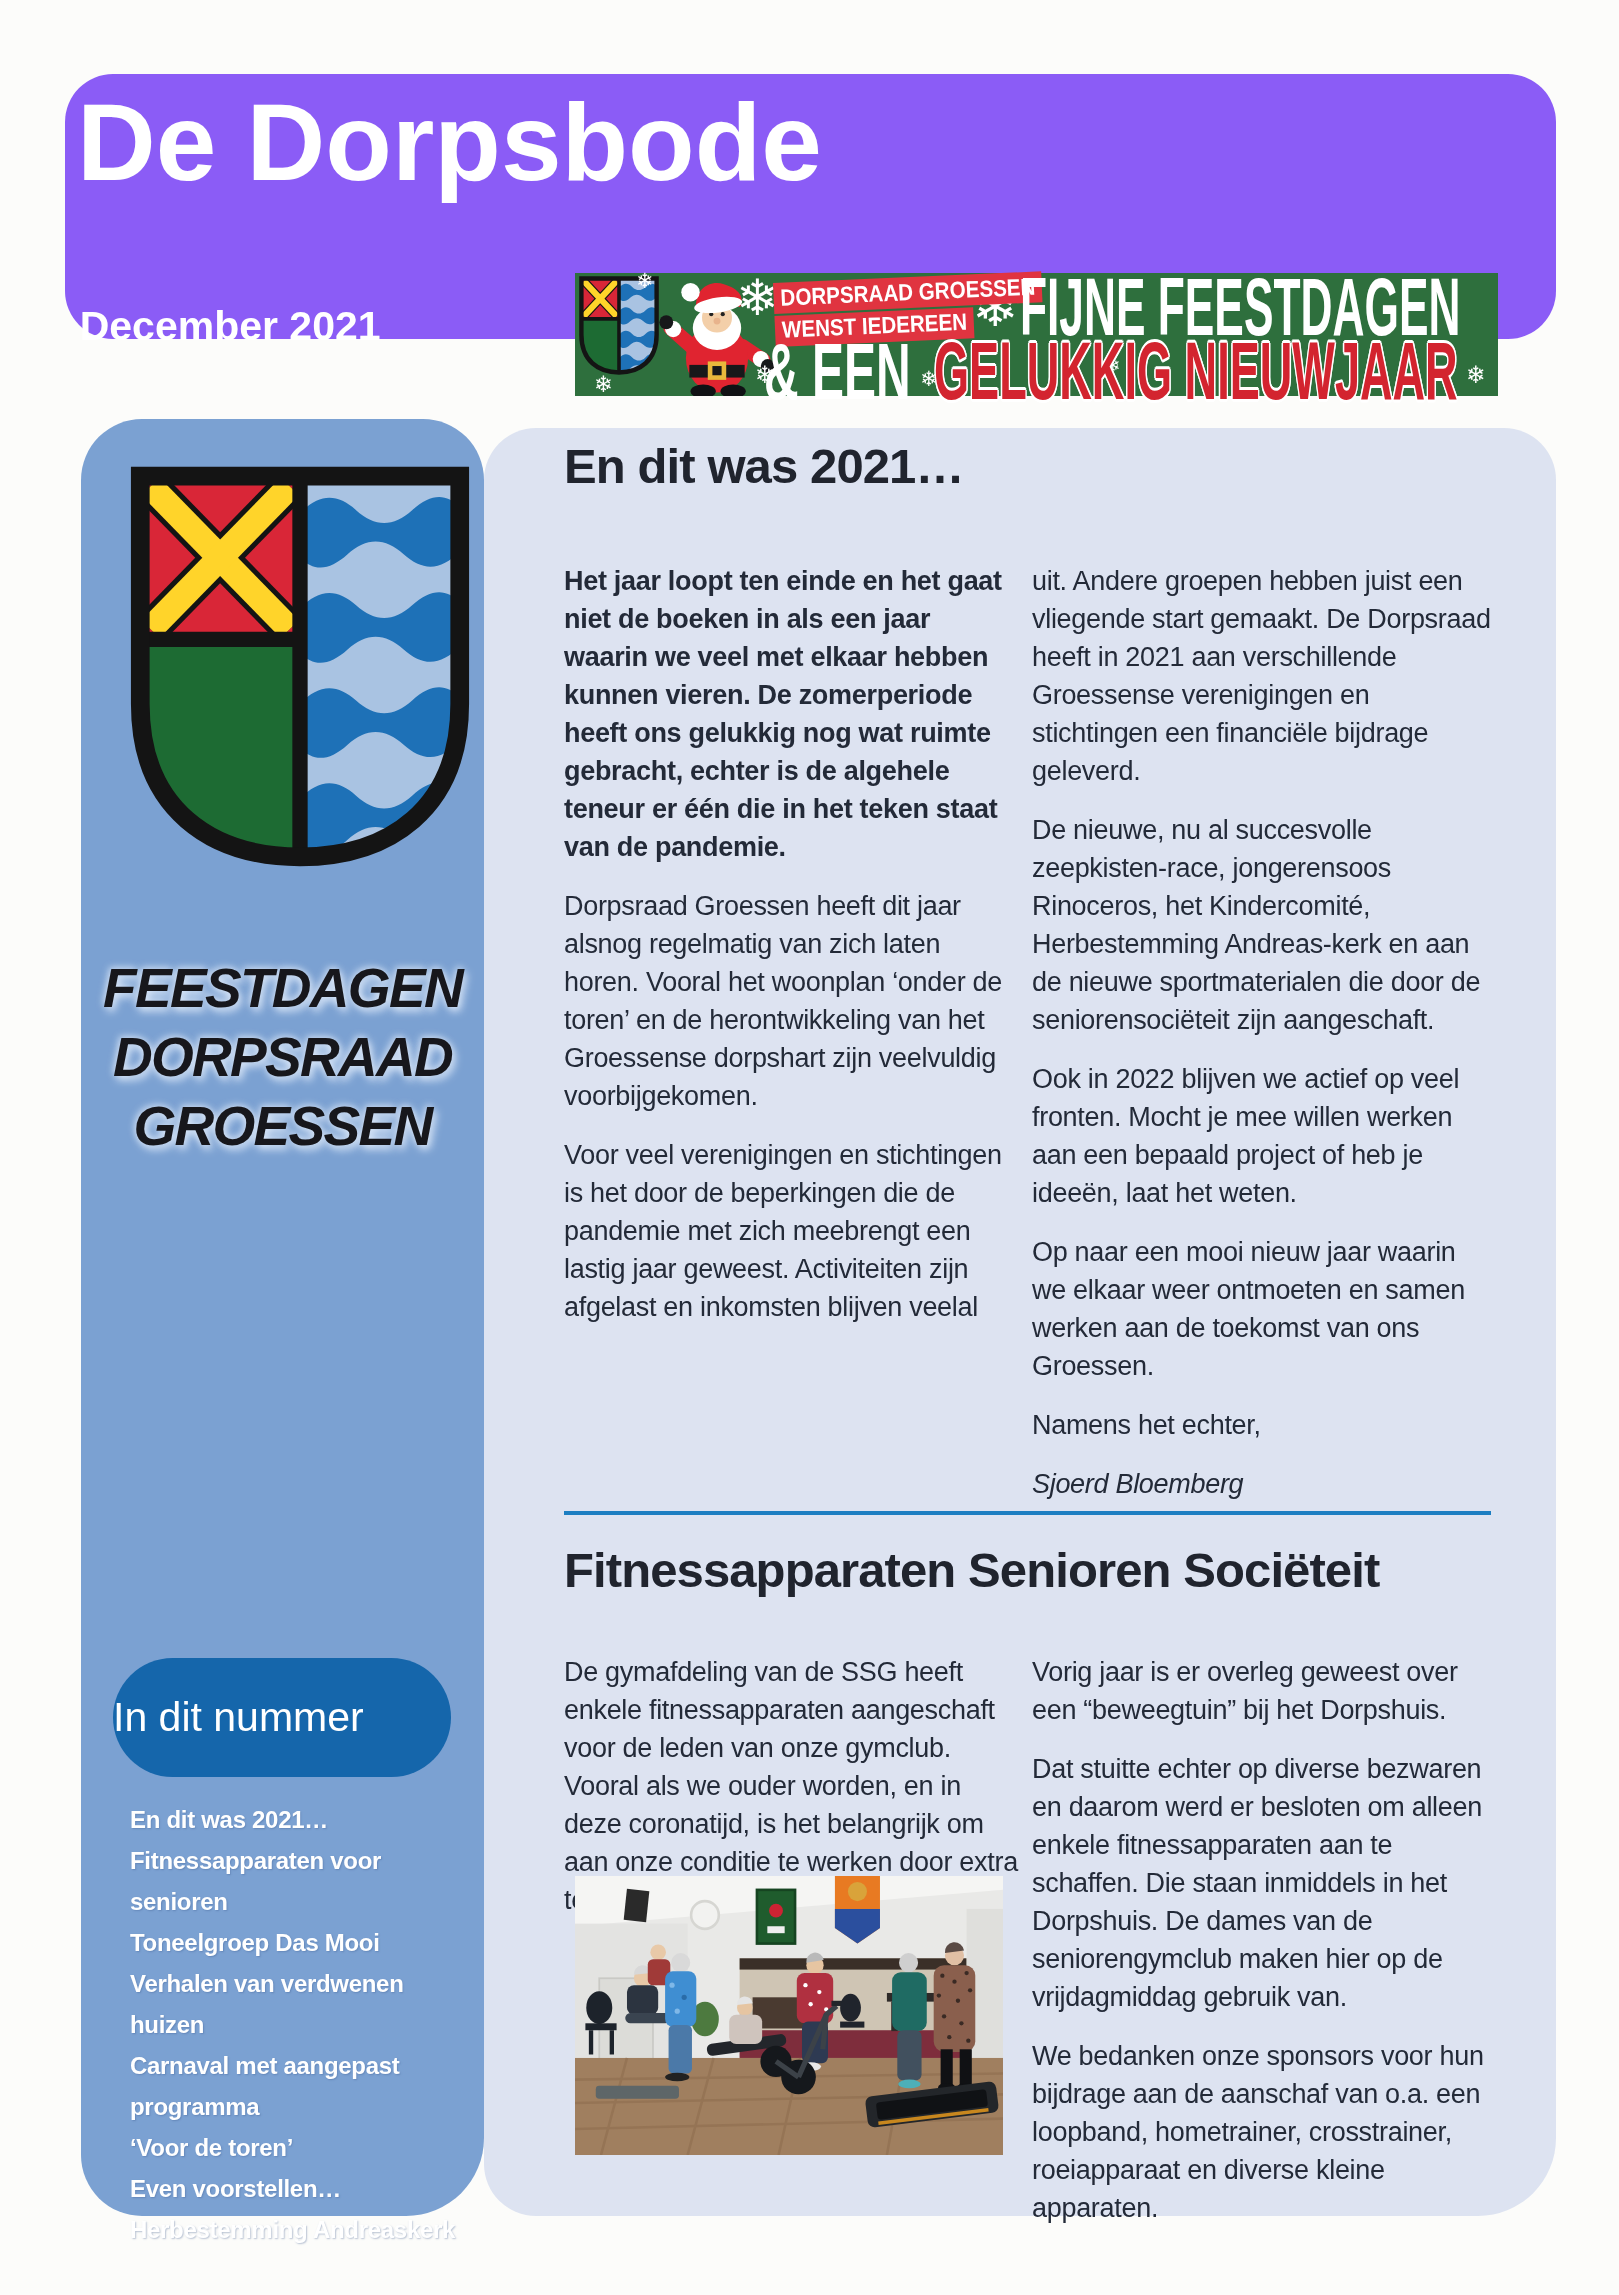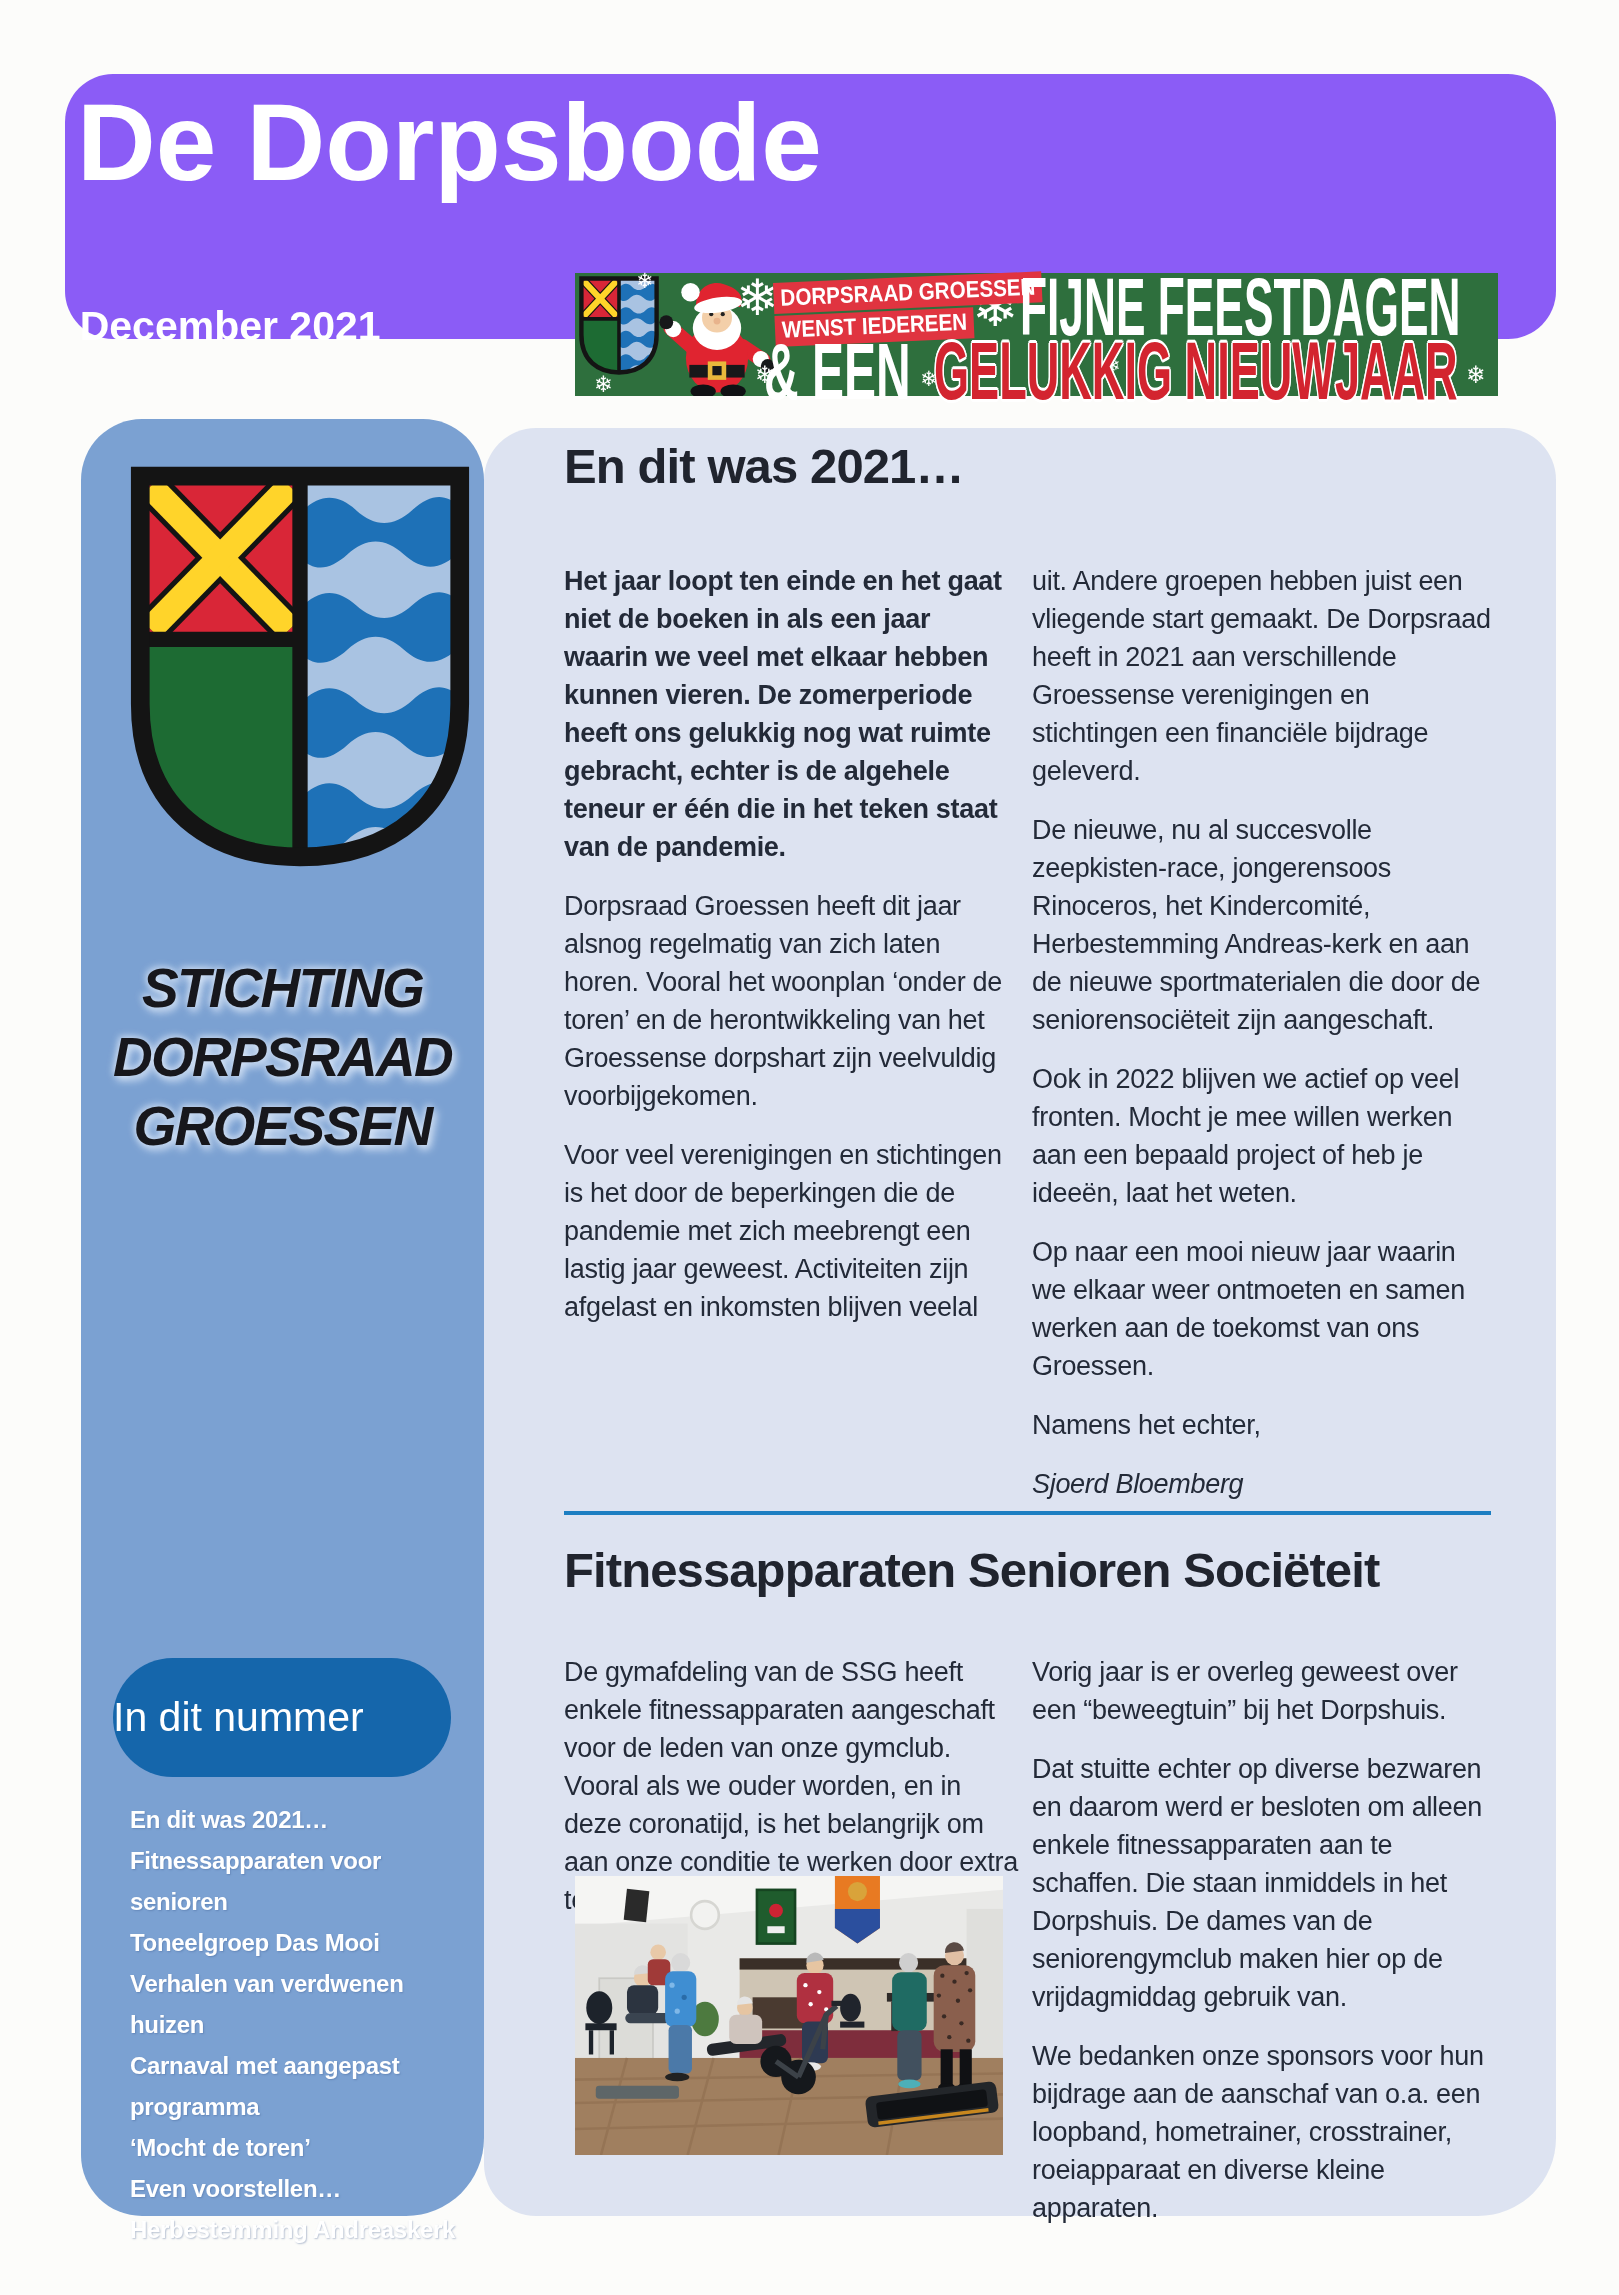--- a/index.html
+++ b/index.html
@@ -152,34 +152,34 @@
     <div class="b-fijne">FIJNE FEESTDAGEN</div>
     <div class="b-amp">&amp; EEN</div>
     <div class="b-gelukkig">GELUKKIG NIEUWJAAR</div>
   </div>
 
   <div class="sidebar">
     <svg class="coa" viewBox="0 0 200 236">
       <use href="#shield-emblem"></use>
     </svg>
     <div class="orgname">
-      <span>STICHTING</span>
+      <span>FEESTDAGEN</span>
       <span>DORPSRAAD</span>
       <span>GROESSEN</span>
     </div>
     <div class="toc-pill">
       <span class="toc-title">In dit nummer</span>
     </div>
     <ul class="toc-list">
       <li>En dit was 2021…</li>
       <li>Fitnessapparaten voor senioren</li>
       <li>Toneelgroep Das Mooi</li>
       <li>Verhalen van verdwenen huizen</li>
       <li>Carnaval met aangepast programma</li>
-      <li>‘Mocht de toren’</li>
+      <li>‘Voor de toren’</li>
       <li>Even voorstellen…</li>
       <li>Herbestemming Andreaskerk</li>
     </ul>
   </div>
 
   <div class="panel">
 
     <div class="art-title h1a">En dit was 2021…</div>
 
     <div class="col a1c1">

